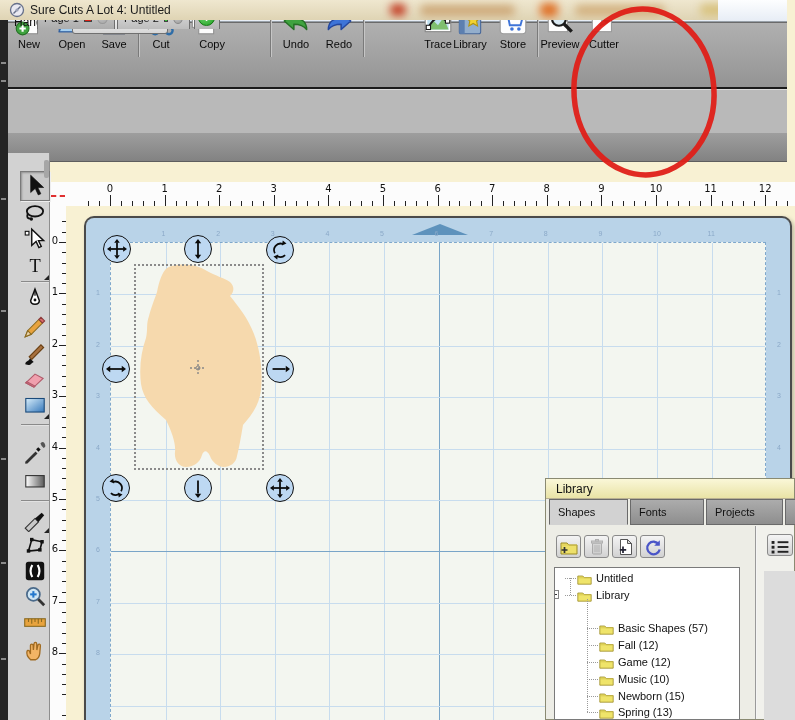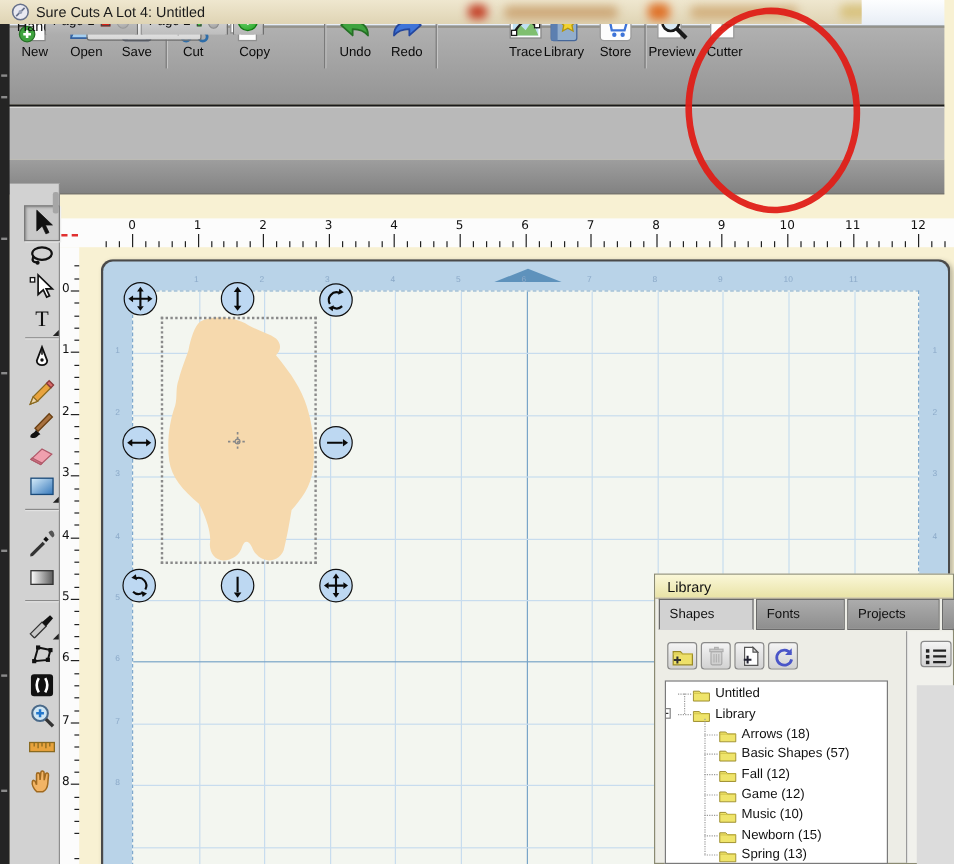--- a/index.html
+++ b/index.html
@@ -698,28 +698,20 @@
         </div>
         <div class="trow" style="top: 18.8px;">
           <span class="doth" style="left:10px;top:8px;width:11px"></span>
           <span class="expander" style="left:-5px;top:3.5px"></span>
           <svg class="foldr" style="left:22px" viewBox="0 0 15 12">
             <path d="M.8 3h5l1.5 1.6h6.9v6.6H.8z" fill="#EFE46A" stroke="#9A8A2A" stroke-width=".8"></path>
             <path d="M.8 4.8h13.4" stroke="#CDBE44" stroke-width=".7"></path>
           </svg>
           <span class="tlbl" style="left:41px">Library</span>
         </div>
-        <div class="trow" style="top: 35.6px;">
-          <span class="doth" style="left:32px;top:8px;width:11px"></span>
-          <svg class="foldr" style="left:44px" viewBox="0 0 15 12">
-            <path d="M.8 3h5l1.5 1.6h6.9v6.6H.8z" fill="#EFE46A" stroke="#9A8A2A" stroke-width=".8"></path>
-            <path d="M.8 4.8h13.4" stroke="#CDBE44" stroke-width=".7"></path>
-          </svg>
-          <span class="tlbl" style="left:63px">Arrows (18)</span>
-        </div>
         <div class="trow" style="top: 52.4px;">
           <span class="doth" style="left:32px;top:8px;width:11px"></span>
           <svg class="foldr" style="left:44px" viewBox="0 0 15 12">
             <path d="M.8 3h5l1.5 1.6h6.9v6.6H.8z" fill="#EFE46A" stroke="#9A8A2A" stroke-width=".8"></path>
             <path d="M.8 4.8h13.4" stroke="#CDBE44" stroke-width=".7"></path>
           </svg>
           <span class="tlbl" style="left:63px">Basic Shapes (57)</span>
         </div>
         <div class="trow" style="top: 69.2px;">
           <span class="doth" style="left:32px;top:8px;width:11px"></span>

